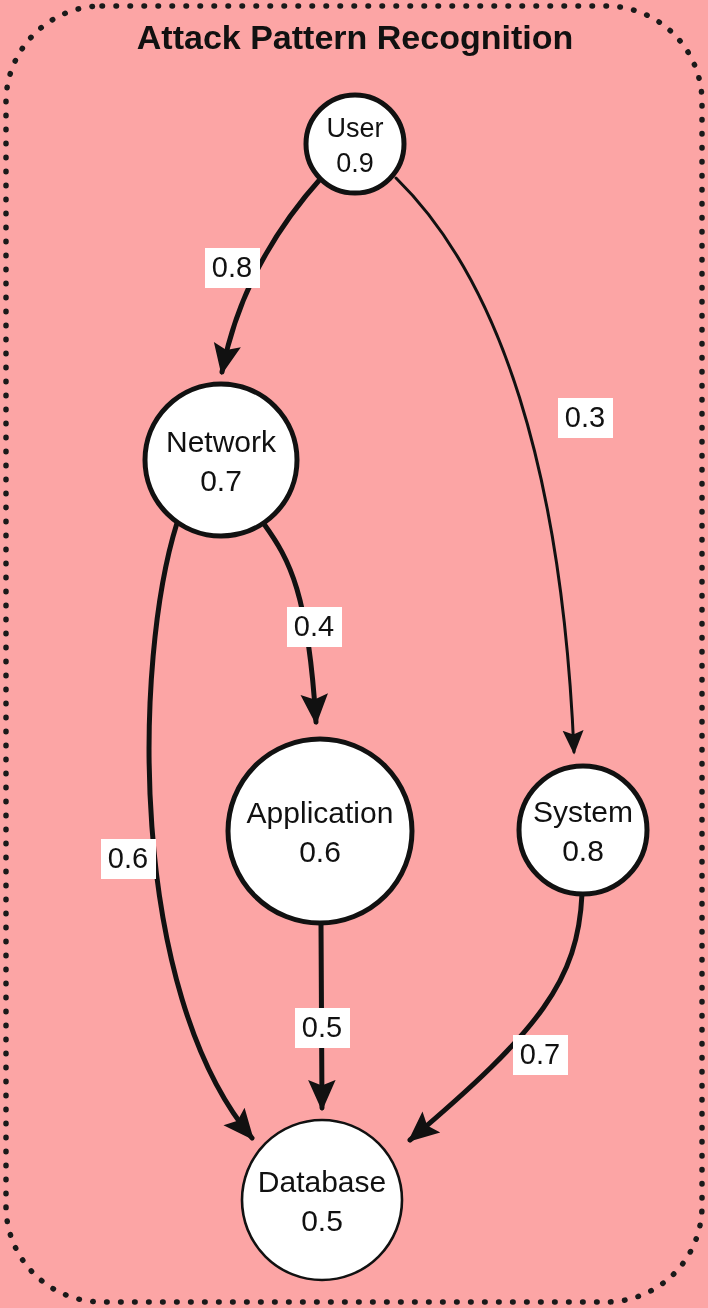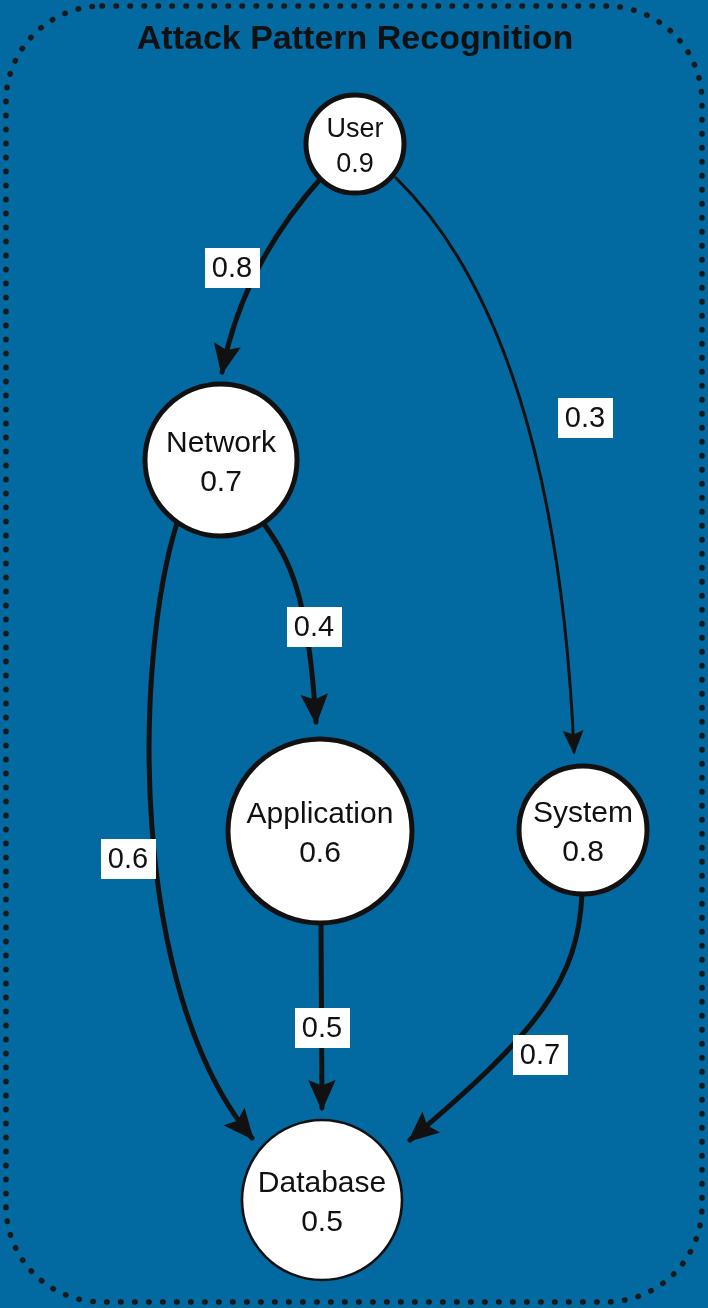--- a/index.html
+++ b/index.html
@@ -11,21 +11,21 @@
   body {
     width: 708px;
     height: 1308px;
     font-family: "Liberation Sans", sans-serif;
     overflow: hidden;
   }
   #graph-figure {
     position: relative;
     width: 708px;
     height: 1308px;
-    background: #0369a1;
+    background: #fca5a5;
   }
   #graph-svg {
     position: absolute;
     top: 0;
     left: 0;
     width: 708px;
     height: 1308px;
     display: block;
   }
   .node-circle {

